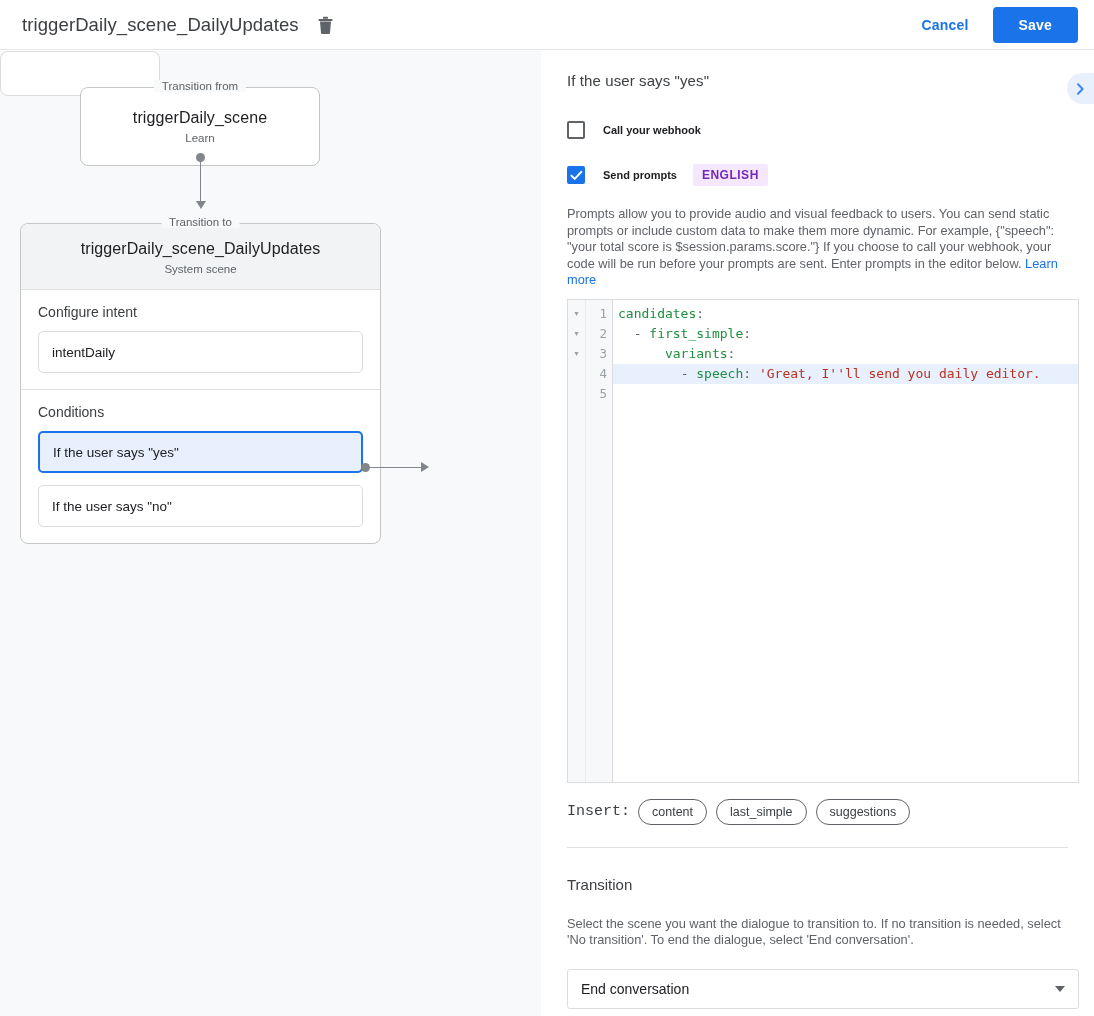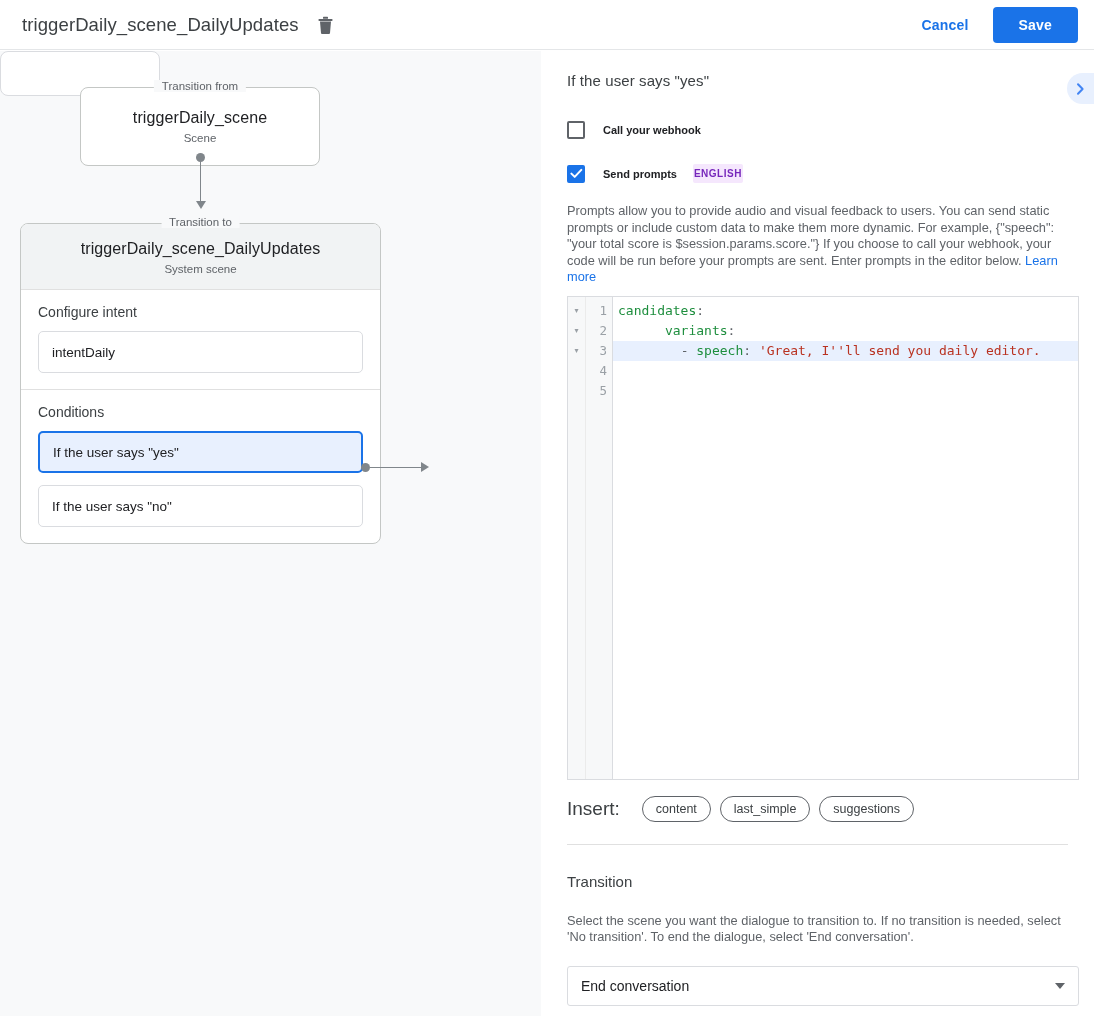--- a/index.html
+++ b/index.html
@@ -248,24 +248,24 @@
   .cb-label {
     margin-left: 18px;
     font-size: 11px;
     font-weight: bold;
     color: #202124;
   }
   .lang-badge {
     margin-left: 16px;
     background: #f5e7fd;
     color: #7627bb;
-    font-size: 10px;
+    font-size: 12px;
     font-weight: bold;
     letter-spacing: .5px;
-    padding: 4px 1px;
+    padding: 4px 9px;
     border-radius: 2px;
   }
   .help-text {
     font-size: 12.8px;
     line-height: 16.5px;
     color: #5f6368;
     margin-top: 20px;
     max-width: 512px;
   }
   .help-link { color: #1a73e8; cursor: pointer; }
@@ -341,23 +341,24 @@
   .code-line.hl { background: #e8f0fe; }
   .tok-key { color: #1e8e3e; }
   .tok-punc { color: #5f6368; }
   .tok-str { color: #b93221; }
 
   .insert-row {
     display: flex; align-items: center;
     margin-top: 16px;
   }
   .insert-label {
-    font-size: 19px;
+    font-size: 15px;
     color: #3c4043;
-    margin-right: 22px;
+    margin-right: 8px;
+    font-family: Liberation Mono, monospace;
   }
   .chip {
     border: 1px solid #5f6368;
     border-radius: 14px;
     height: 26px;
     display: flex; align-items: center;
     padding: 0 13px;
     font-size: 12.5px;
     color: #3c4043;
     margin-right: 9px;
@@ -420,21 +421,21 @@
     <button class="save-btn">Save</button>
   </div>
 </div>
 
 <div class="canvas">
   <div class="canvas-inner">
 
     <div class="fieldset-box" id="node-from">
       <div class="fieldset-legend legend-wrap">Transition from</div>
       <div class="node-title">triggerDaily_scene</div>
-      <div class="node-sub">Scene</div>
+      <div class="node-sub">Learn</div>
     </div>
 
     <div class="conn-dot" style="left:196px; top:102px;"></div>
     <div class="conn-line-v" style="left:200px; top:106px; height:44px;"></div>
     <div class="conn-arrow-down" style="left:196px; top:150px;"></div>
 
     <div class="fieldset-box" id="node-to">
       <div class="fieldset-legend legend-wrap">Transition to</div>
       <div class="node-to-header">
         <div class="node-title">triggerDaily_scene_DailyUpdates</div>
@@ -508,20 +509,21 @@
       </div>
       <div class="gutter">
         <div class="gutter-cell">1</div>
         <div class="gutter-cell">2</div>
         <div class="gutter-cell">3</div>
         <div class="gutter-cell">4</div>
         <div class="gutter-cell">5</div>
       </div>
       <div class="code-area" id="code-area">
           <div class="code-line"><span class="tok-key">candidates</span><span class="tok-punc">:</span></div>
+          <div class="code-line">  <span class="tok-punc">- </span><span class="tok-key">first_simple</span><span class="tok-punc">:</span></div>
           <div class="code-line">      <span class="tok-key">variants</span><span class="tok-punc">:</span></div>
           <div class="code-line hl">        <span class="tok-punc">- </span><span class="tok-key">speech</span><span class="tok-punc">: </span><span class="tok-str">'Great, I''ll send you daily editor.</span></div>
           <div class="code-line">&nbsp;</div>
         </div>
     </div>
 
     <div class="insert-row">
       <div class="insert-label">Insert:</div>
       <div class="chip">content</div>
       <div class="chip">last_simple</div>

